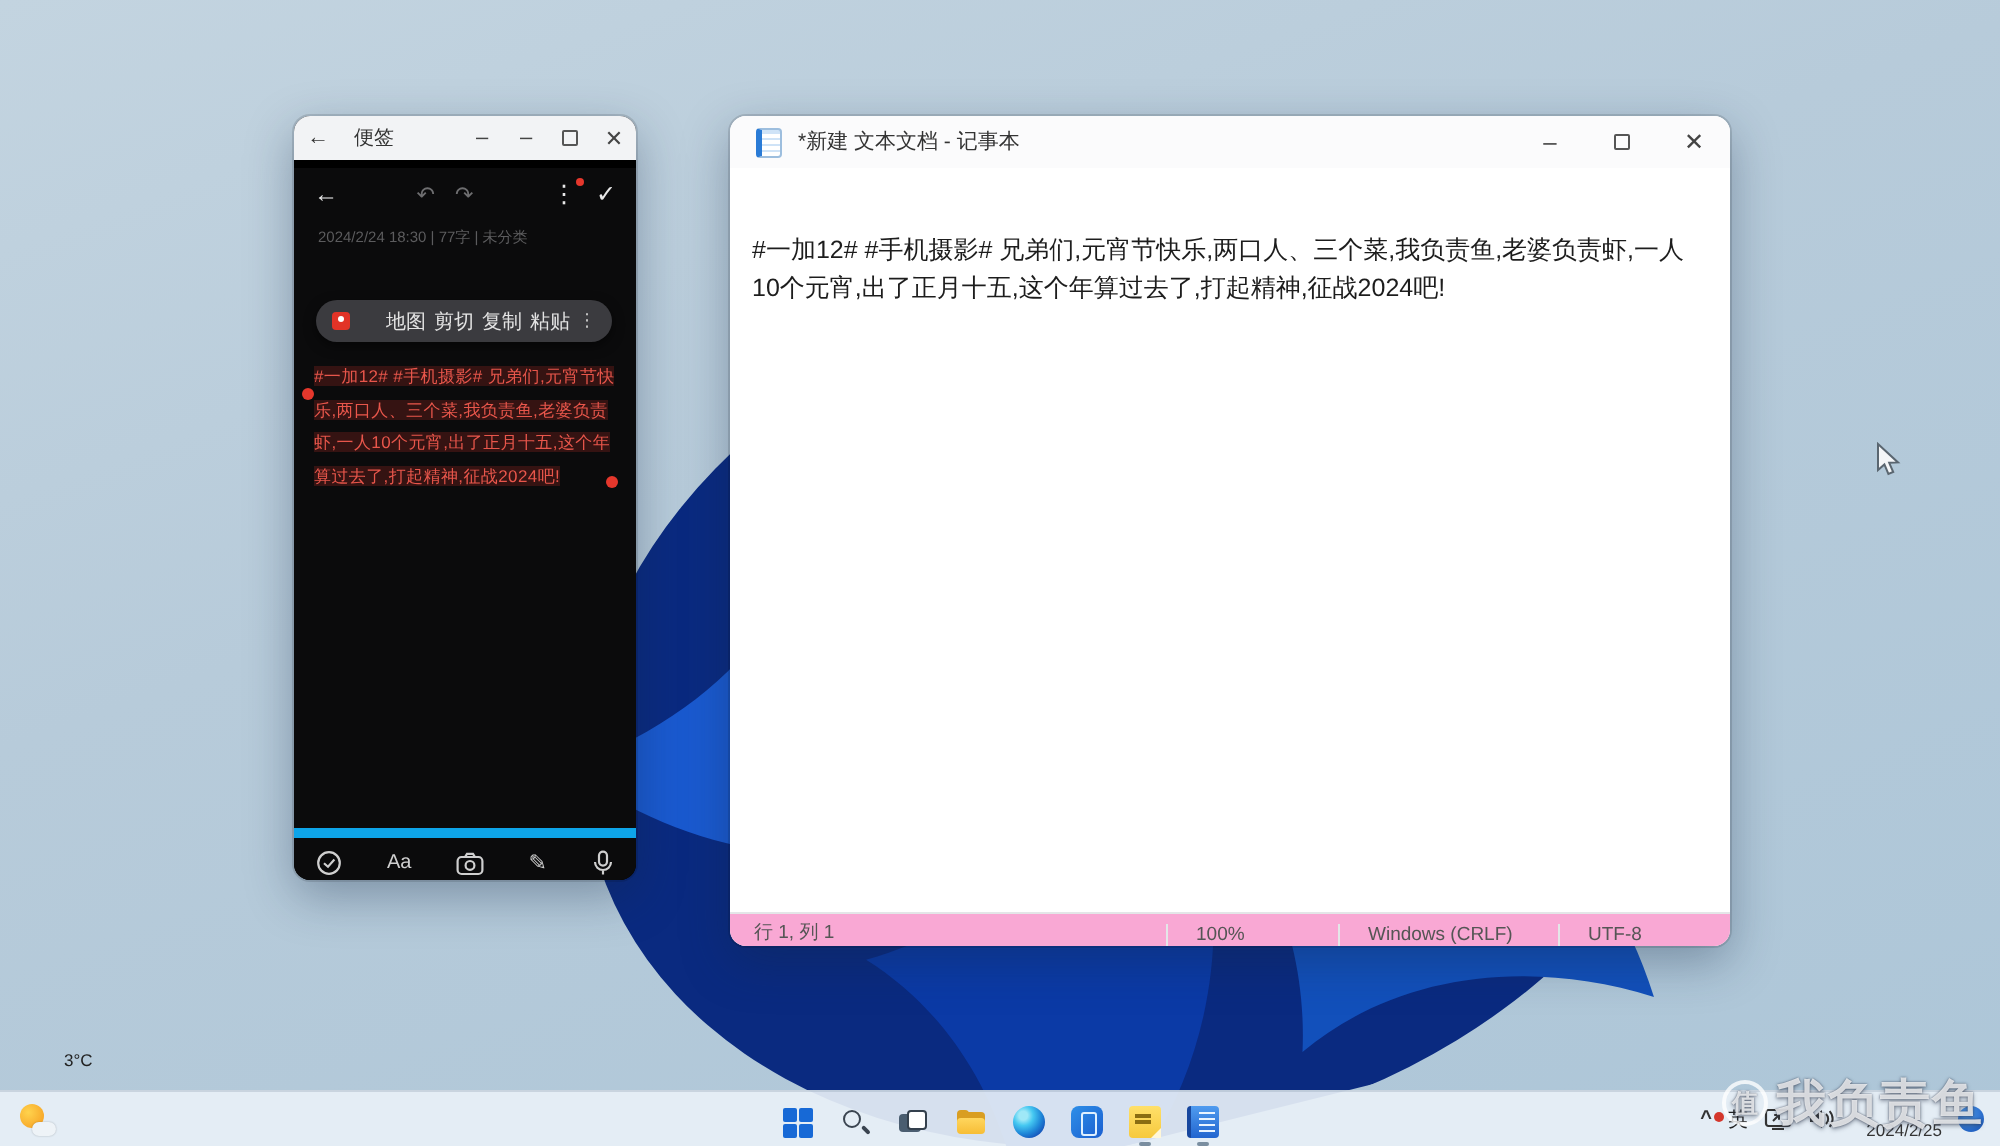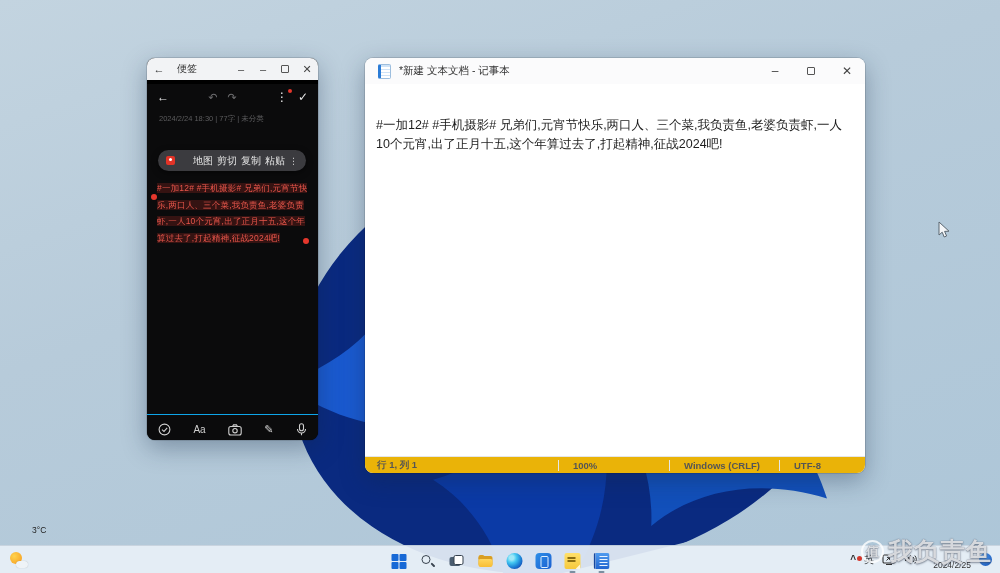--- a/index.html
+++ b/index.html
@@ -34,46 +34,46 @@
           display:flex; align-items:center; justify-content:space-between; padding:0 8px; box-shadow:0 2px 6px rgba(0,0,0,.5); }
   .pill .item { font-size:10px; color:#e3e3e3; display:flex; align-items:center; gap:18px; }
   .appico { width:9px; height:9px; border-radius:2px; background:#e23327; display:inline-block; position:relative; }
   .appico::after { content:""; position:absolute; left:3px; top:2px; width:3px; height:3px; border-radius:50%; background:#fff; }
   .pill .dots { color:#c9c9c9; font-size:9px; }
   .note { position:absolute; left:10px; top:96px; width:152px; font-size:8.5px; line-height:16.5px; color:#e8564b; letter-spacing:.2px; }
   .note .sel { background:rgba(165,42,36,.28); box-decoration-break:clone; }
   .handle { position:absolute; width:6px; height:6px; background:#e5372c; border-radius:50%; }
   .h-start { left:4px; top:110px; }
   .h-end { left:156px; top:154px; }
-  .ptoolbar { position:absolute; left:0; right:0; bottom:0; height:30px; border-top:1px solid #0ea5e9;
+  .ptoolbar { position:absolute; left:0; right:0; bottom:0; height:30px; border-top:5px solid #0ea5e9;
               display:flex; align-items:center; justify-content:space-around; color:#cfcfcf; }
   .ptoolbar svg { display:block; }
   .ptoolbar .aa { font-size:10px; color:#cfcfcf; }
   .ptoolbar .pen { font-size:11px; }
   
   .notepad { left:365px; top:58px; width:500px; height:415px; background:#fff; z-index:2; }
   .np-title { height:26px; background:#fbfbfc; display:flex; align-items:center; }
   .np-ico { width:13px; height:15px; margin:0 8px 0 13px; border-radius:2px;
             background:linear-gradient(#cfe3f7 0 2px, #fff 2px 4px, #cfe3f7 4px 5px, #fff 5px 7px, #cfe3f7 7px 8px, #fff 8px 10px, #cfe3f7 10px 11px, #fff 11px);
             border-left:3px solid #2a7bd6; border-top:1px solid #9dbede; border-right:1px solid #9dbede; border-bottom:1px solid #9dbede; }
   .np-title .t { font-size:10.5px; color:#333; }
   .np-title .sp { flex:1; }
   .np-title .ctl { width:36px; font-size:12px; }
   .menubar { height:24px; background:#fbfbfc; display:flex; align-items:center; padding:0 6px; }
   .menu-item { font-size:11px; color:#222; padding:3px 10px; border-radius:4px; }
   .menubar .sp { flex:1; }
   .gear { font-size:13px; color:#555; padding-right:12px; }
   .np-body { position:absolute; left:0; right:0; top:50px; bottom:17px; background:#fff; padding:8px 11px; }
   .np-text { font-size:12.5px; line-height:19px; color:#1d1d1d; }
-  .np-status { position:absolute; left:0; right:0; bottom:0; height:17px; background:#eab308; border-top:1px solid #e4e6e8;
-               display:flex; align-items:center; font-size:9.5px; color:#555;font-weight:bold; }
+  .np-status { position:absolute; left:0; right:0; bottom:0; height:17px; background:#f9a8d4; border-top:1px solid #e4e6e8;
+               display:flex; align-items:flex-end; font-size:9.5px; color:#555; }
   .np-status .cell { padding:0 12px; }
   .np-status .sp { flex:1; }
   .np-status .cell.r { border-left:1px solid #e4e6e8; width:86px; text-align:left; padding-left:14px; }
-  .np-status .cell.r2 { width:110px;margin-left:25px; }
+  .np-status .cell.r2 { width:110px; }
   
   .taskbar { position:absolute; left:0; right:0; bottom:0; height:28px; z-index:5;
              background:rgba(232,240,247,.92); border-top:1px solid rgba(120,140,160,.25);
              display:flex; align-items:center; }
   .weather { display:flex; align-items:center; gap:5px; padding-left:10px; width:150px; }
   .wicon { position:relative; width:17px; height:17px; }
   .wicon .sun { position:absolute; left:0; top:1px; width:12px; height:12px; border-radius:50%;
                 background:radial-gradient(circle at 35% 35%, #ffd34d, #f59a1e); }
   .wicon .cloud { position:absolute; right:-1px; bottom:0; width:12px; height:7px; border-radius:6px; background:#eef3f7; box-shadow:0 0 1px rgba(0,0,0,.25); }
   .weather .txt { line-height:1.15; }

